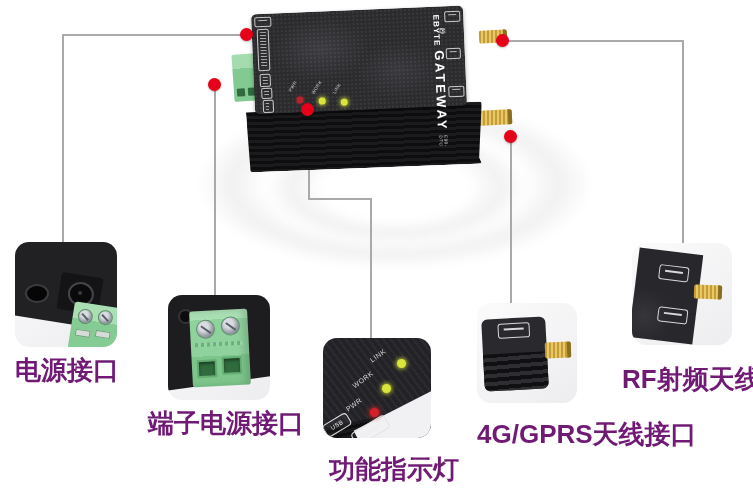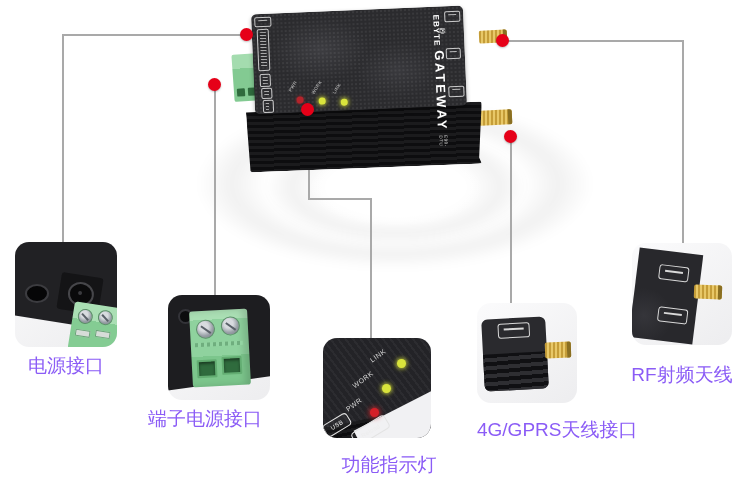--- a/index.html
+++ b/index.html
@@ -64,21 +64,21 @@
   .led-yel{background:#d9e43c;box-shadow:0 0 4px 1px rgba(220,230,60,.8);}
 
   
   .edge-tab{position:absolute;border:1px solid rgba(230,230,230,.85);border-radius:2px;}
   .edge-tab .mark{width:60%;height:1px;background:rgba(220,220,220,.8);margin:2px auto 0;}
   .ticktext{position:absolute;inset:2px;background:repeating-linear-gradient(180deg,rgba(210,210,210,.75) 0 .7px,transparent .7px 3px);}
 
   
   .card{position:absolute;border-radius:14px;overflow:hidden;z-index:5;
         background:linear-gradient(145deg,#fbfbfc 0%,#ededef 100%);}
-  .clabel{position:absolute;font-size:19px;color:#8b5cf6;z-index:5;white-space:nowrap;}
+  .clabel{position:absolute;font-size:26px;color:#701a75;z-index:5;white-space:nowrap;font-weight:bold;}
 
   
   .c1-dark{position:absolute;left:-18px;top:-30px;width:152px;height:112px;background:#212124;transform:rotate(9deg);}
   .c1-jack{position:absolute;left:10px;top:42px;width:20px;height:15px;border-radius:50%;
            background:#060607;border:2.5px solid #3c3c40;}
   .c1-dc{position:absolute;left:44px;top:33px;width:42px;height:37px;background:#141416;border-radius:3px;transform:rotate(9deg);}
   .c1-dc::before{content:"";position:absolute;left:9px;top:7px;width:22px;height:20px;border-radius:50%;
                  background:#0a0a0b;border:2px solid #46464a;}
   .c1-dc::after{content:"";position:absolute;left:19px;top:16px;width:4px;height:4px;border-radius:50%;background:#3a3a3e;}
   .c1-green{position:absolute;left:56px;top:63px;width:52px;height:48px;transform:rotate(9deg);

